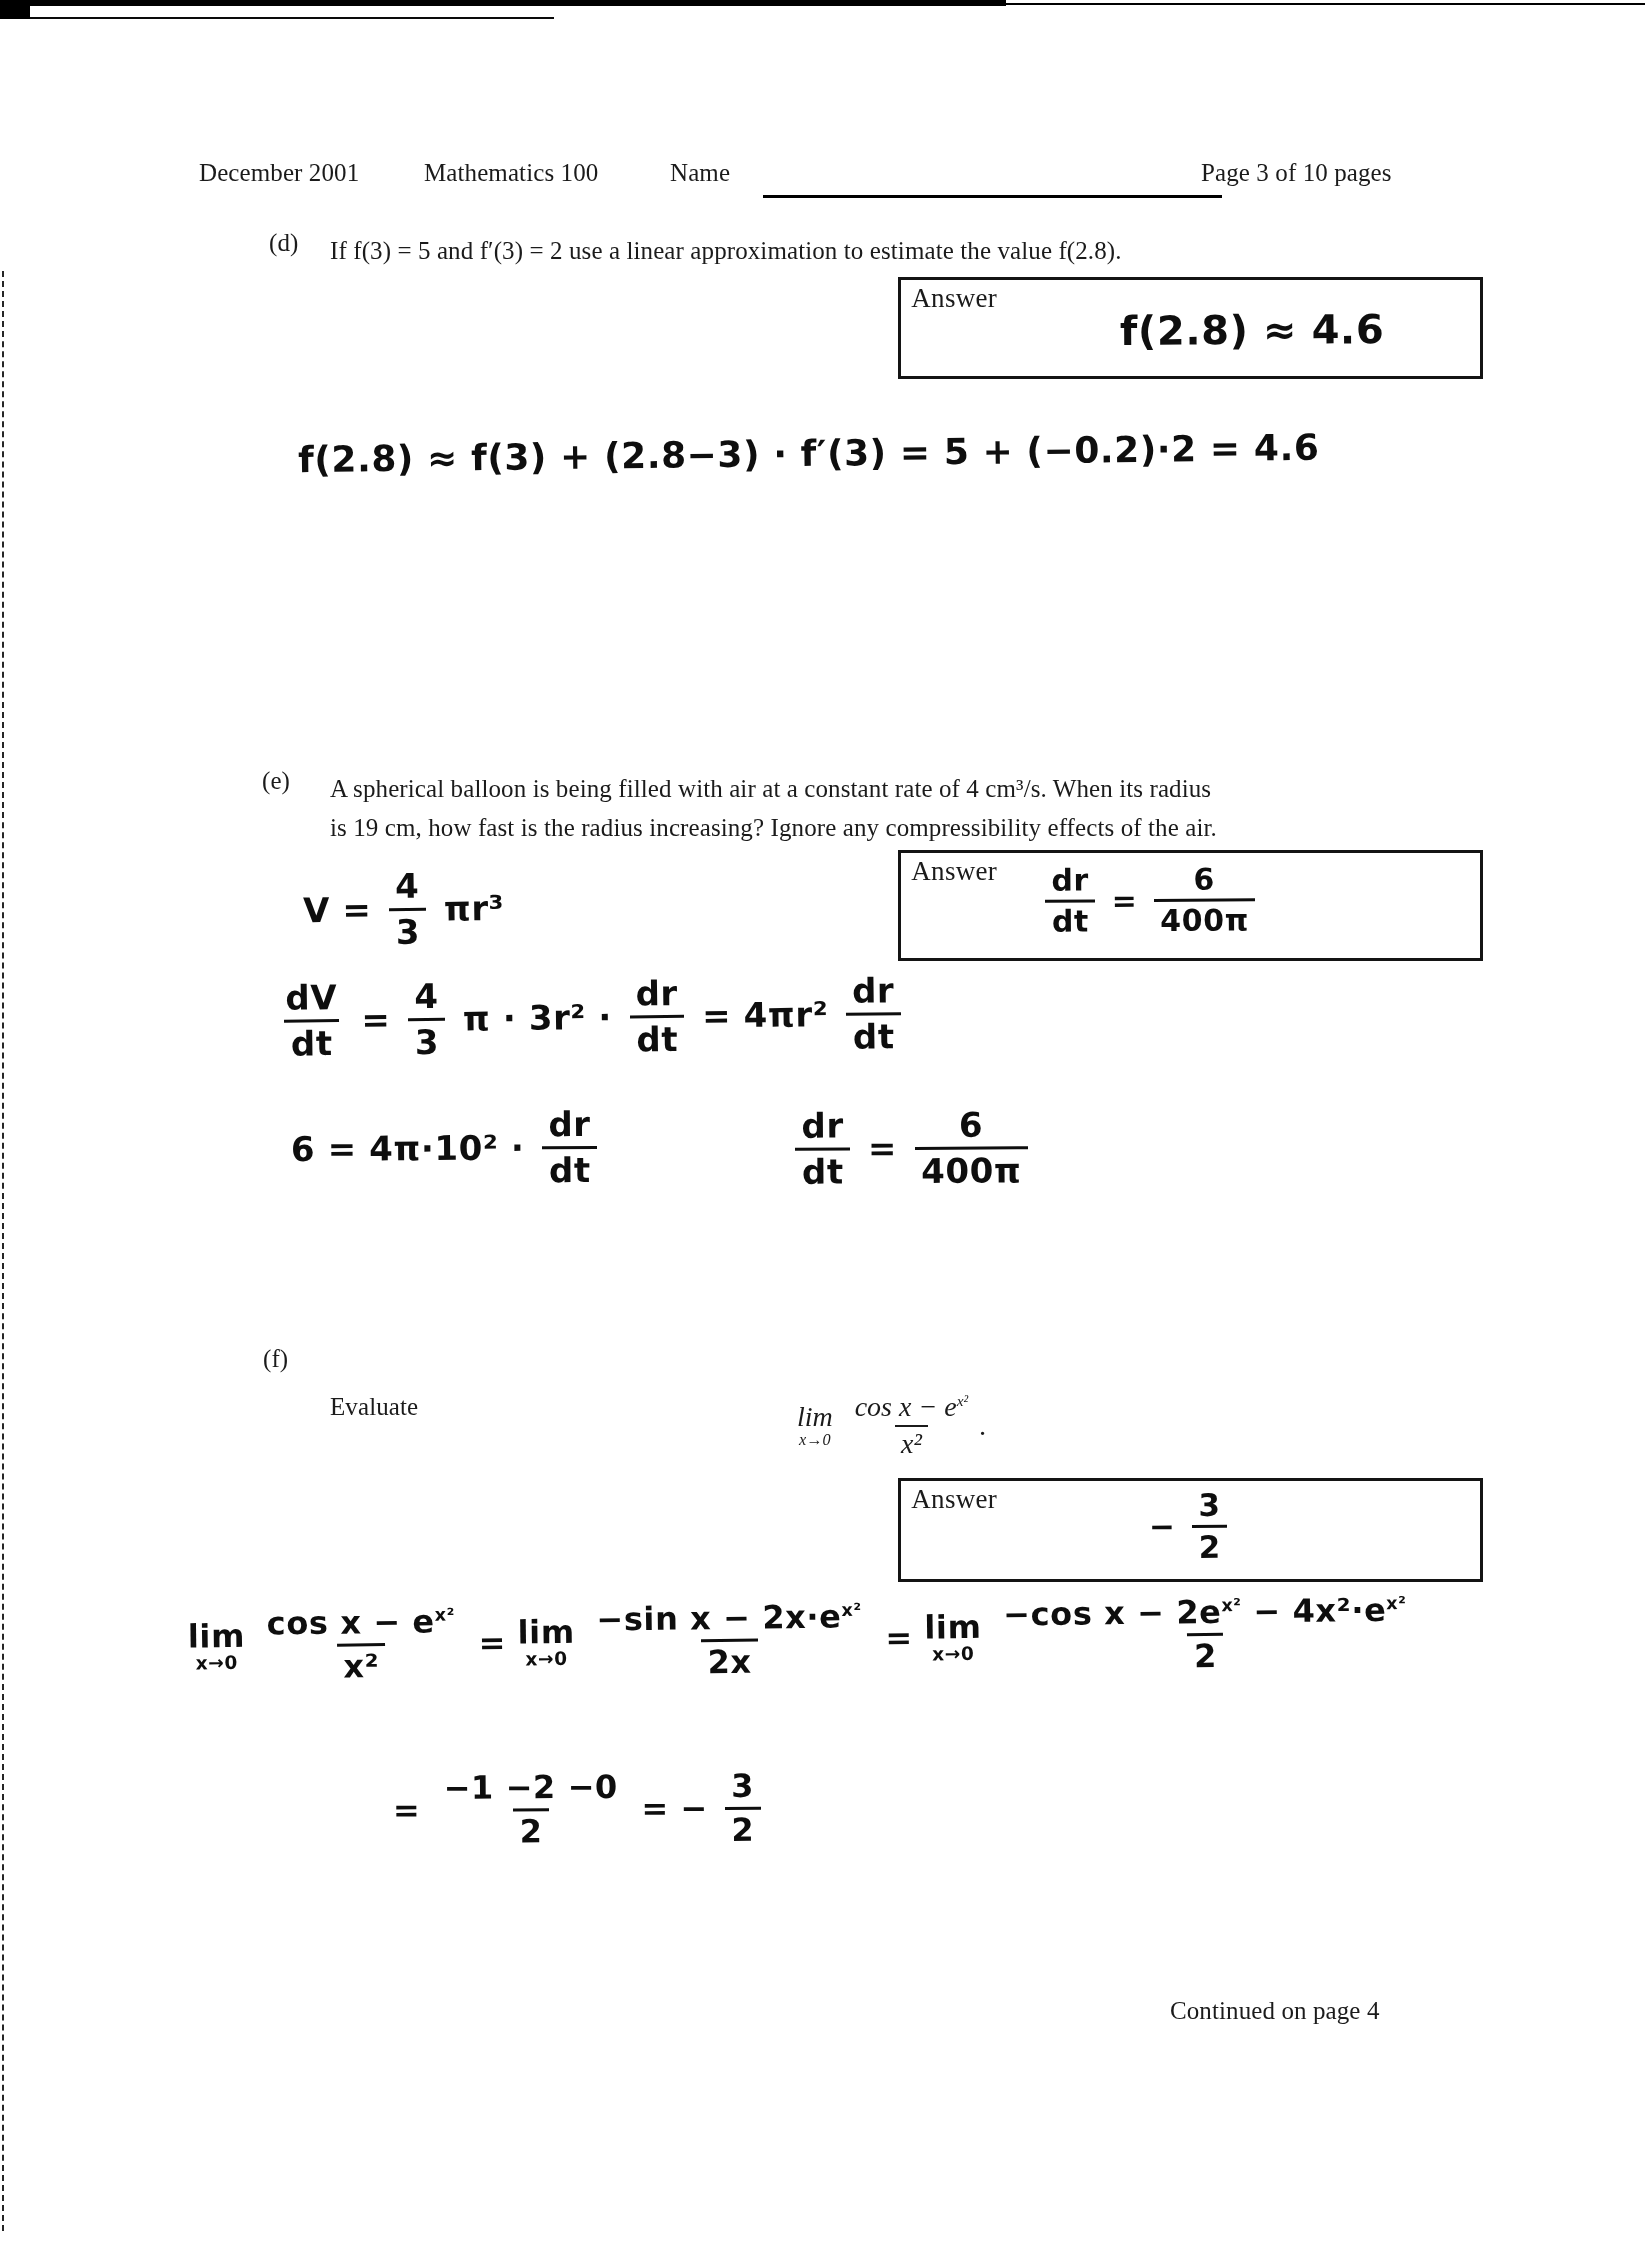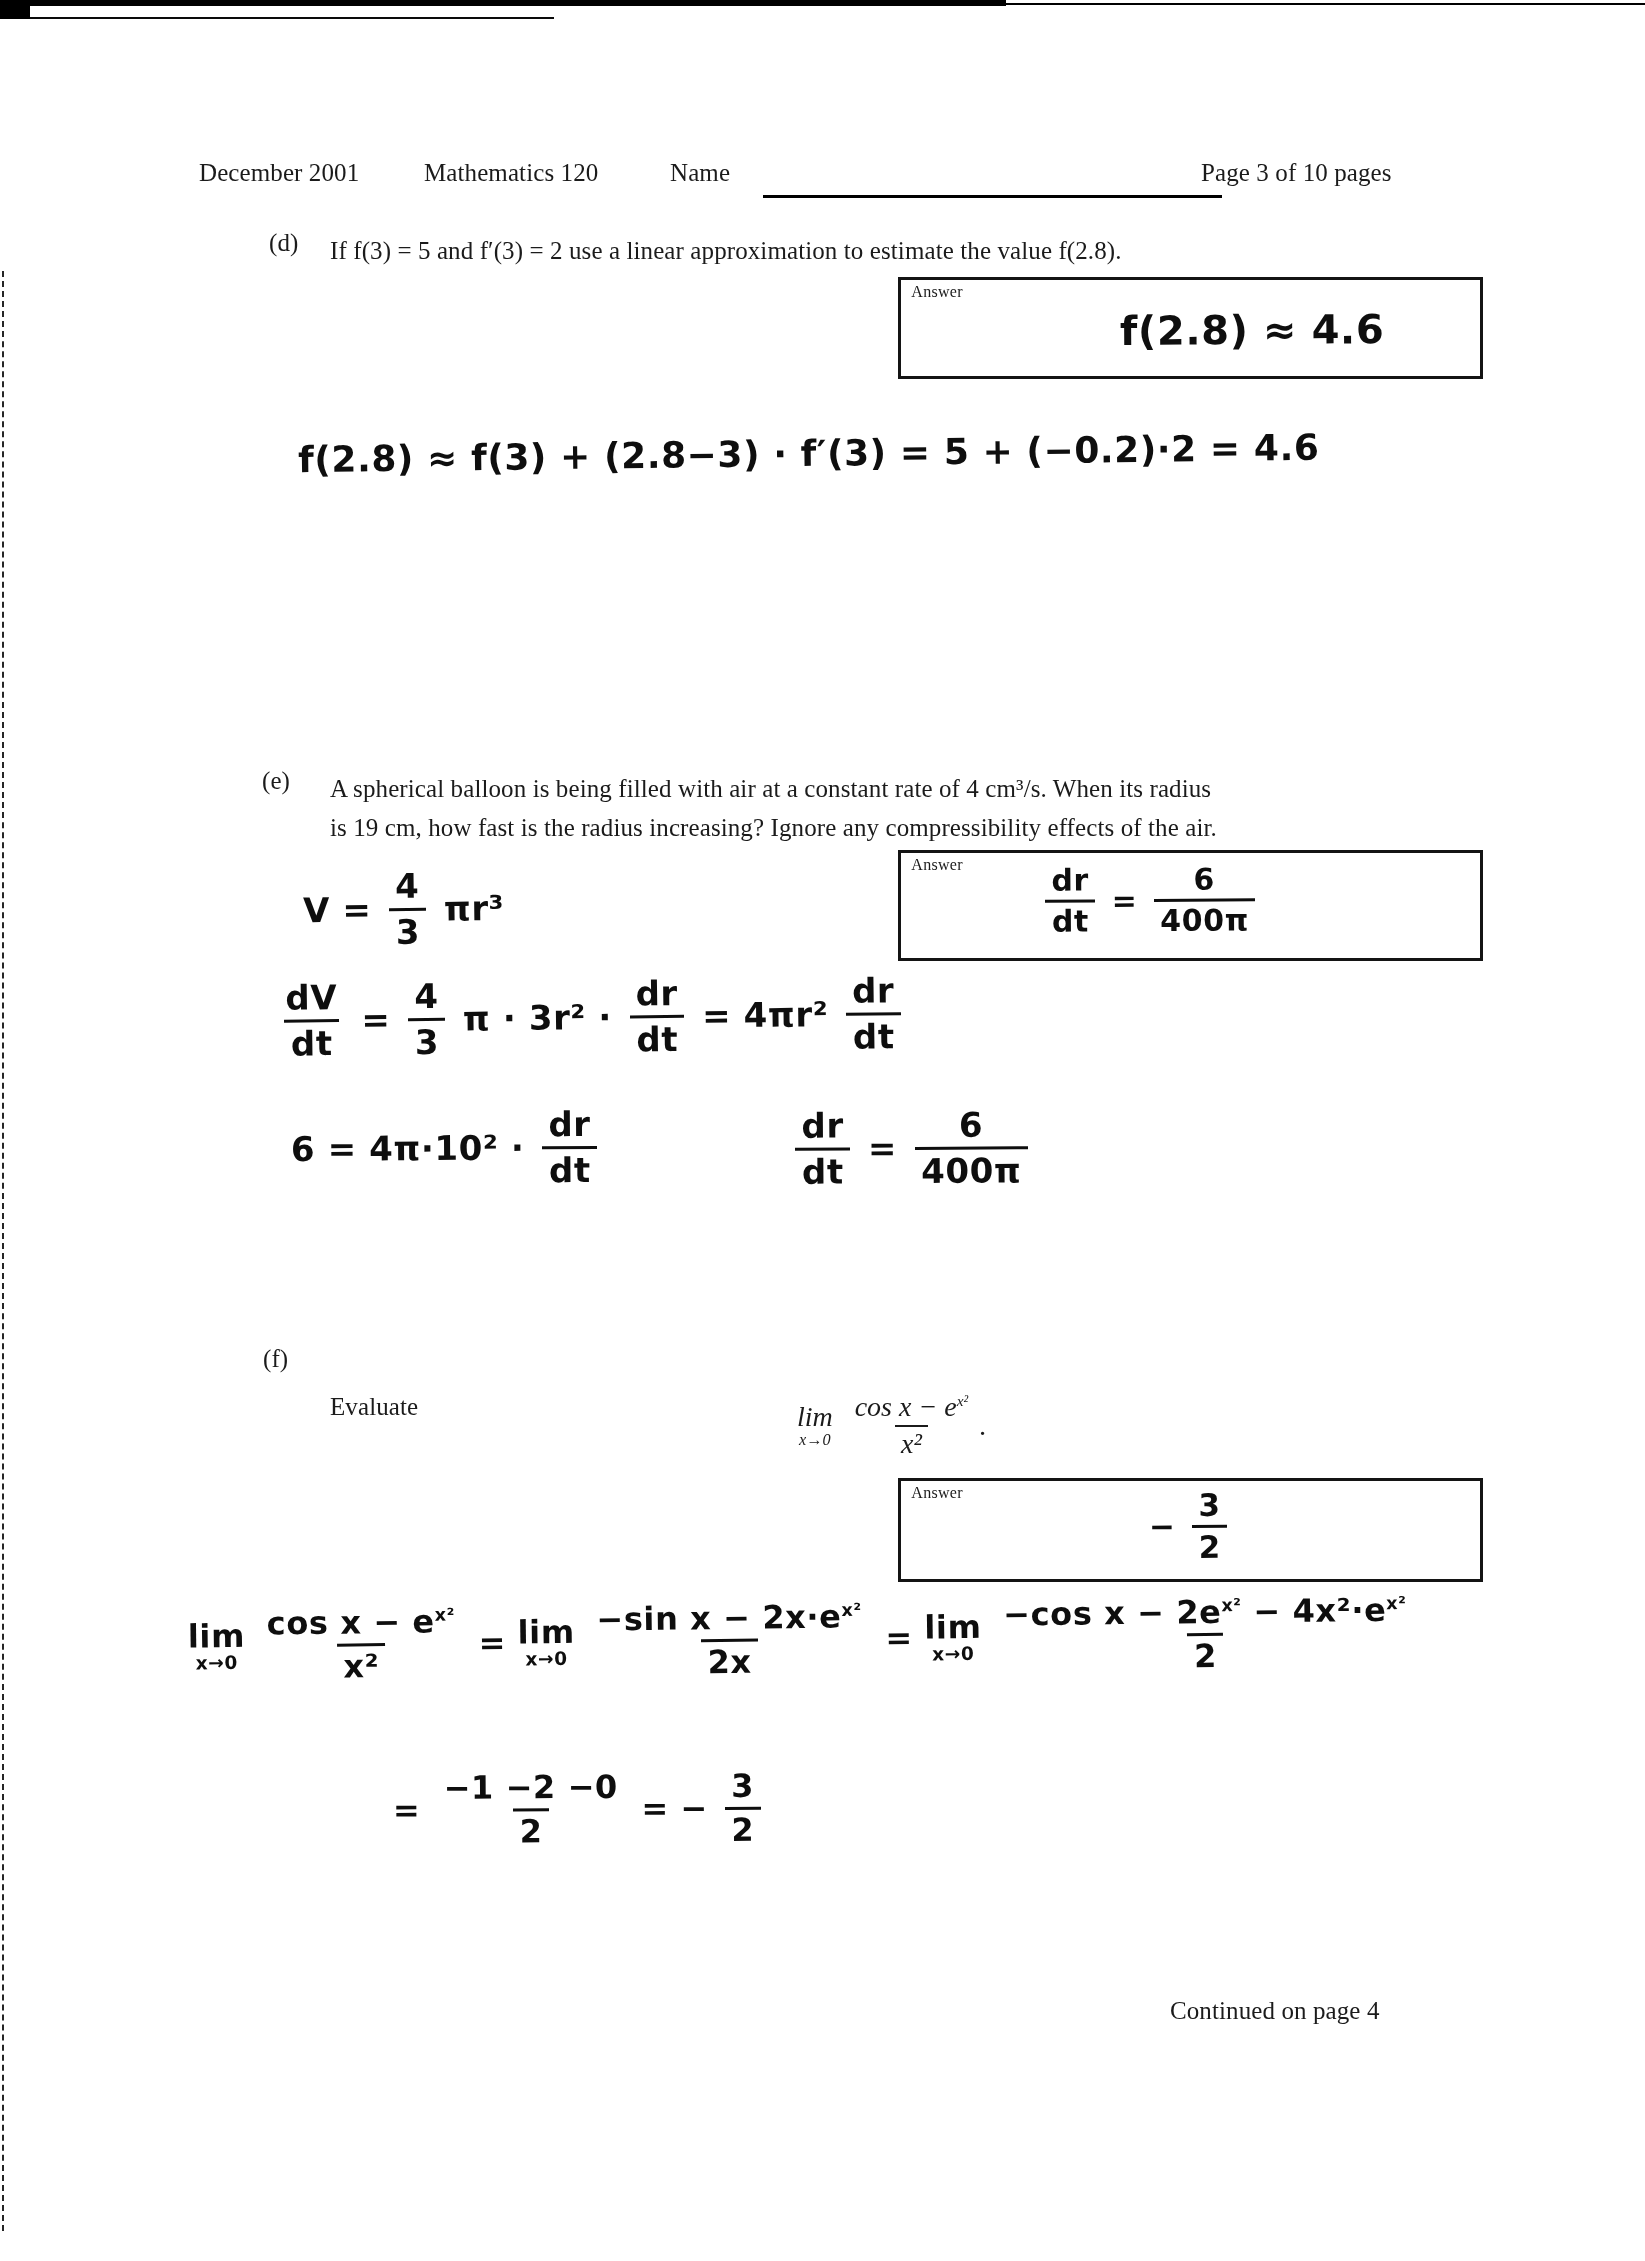--- a/index.html
+++ b/index.html
@@ -25,40 +25,40 @@
   .frac { display:inline-flex; flex-direction:column; align-items:center; margin:0 5.2px; vertical-align:middle; }
   .frac .num, .frac .den { display:inline-flex; align-items:center; justify-content:center; padding:1.3px 6.4px; }
   .frac .den { border-top:2.6px solid currentColor; }
   .hw .frac .den { border-top-width:3.9px; }
   .lim { display:inline-flex; flex-direction:column; align-items:center; margin-right:10.3px; line-height:1.05;justify-content:space-between; }
   .lim .under { font-size:0.58em; }
   sup { font-size:0.55em; line-height:0; }
 
   
   .answer-box { position:absolute; border:3.2px solid #141414; box-sizing:border-box; background:transparent; }
-  .answer-box .answer-label { position:absolute; top:2.6px; left:10.3px; font-size:16px; font-family:"Liberation Serif", serif; color:#1b1b1b; font-weight:400; letter-spacing:0.3px; }
+  .answer-box .answer-label { position:absolute; top:2.6px; left:10.3px; font-size:27px; font-family:"Liberation Serif", serif; color:#1b1b1b; font-weight:400; letter-spacing:0.3px; }
 
   
   .scan-top-bar   { left:0; top:0; width:1006px; height:5.8px; background:#000; }
   .scan-top-line  { left:0; top:3.2px; width:1645px; height:1.9px; background:#000; }
   .scan-top-line2 { left:0; top:17.4px; width:554px; height:1.9px; background:#0a0a0a; }
   .scan-corner    { left:0; top:0; width:30px; height:19.3px; background:#000; }
   .scan-left-dash { left:1.9px; top:271px; height:1960px; width:0; border-left:2.6px dashed #000; opacity:.85; }
 </style>
 </head>
 <body>
 
 <div class="abs scan-top-bar"></div>
 <div class="abs scan-top-line"></div>
 <div class="abs scan-top-line2"></div>
 <div class="abs scan-corner"></div>
 <div class="abs scan-left-dash"></div>
 
 <div class="abs printed" style="left:199px; top:159px;">December 2001</div>
-<div class="abs printed" style="left:424px; top:159px;">Mathematics 120</div>
+<div class="abs printed" style="left:424px; top:159px;">Mathematics 100</div>
 <div class="abs printed" style="left:670px; top:159px;">Name</div>
 <div class="abs" style="left:763px; top:195px; width:459px; height:3.2px; background:#000;"></div>
 <div class="abs printed" style="left:1201px; top:159px;">Page 3 of 10 pages</div>
 
 <div class="abs printed" style="left:269px; top:229px;">(d)</div>
 <div class="abs printed qtext" style="left:330px; top:229px;">If f(3) = 5 and f′(3) = 2 use a linear approximation to estimate the value f(2.8).</div>
 
 <div class="answer-box" style="left:898px; top:277px; width:585px; height:102px;">
   <span class="answer-label">Answer</span>
   <div class="abs hw rot-2" style="left:219px; top:27px; font-size:40px;">f(2.8) ≈ 4.6</div>

